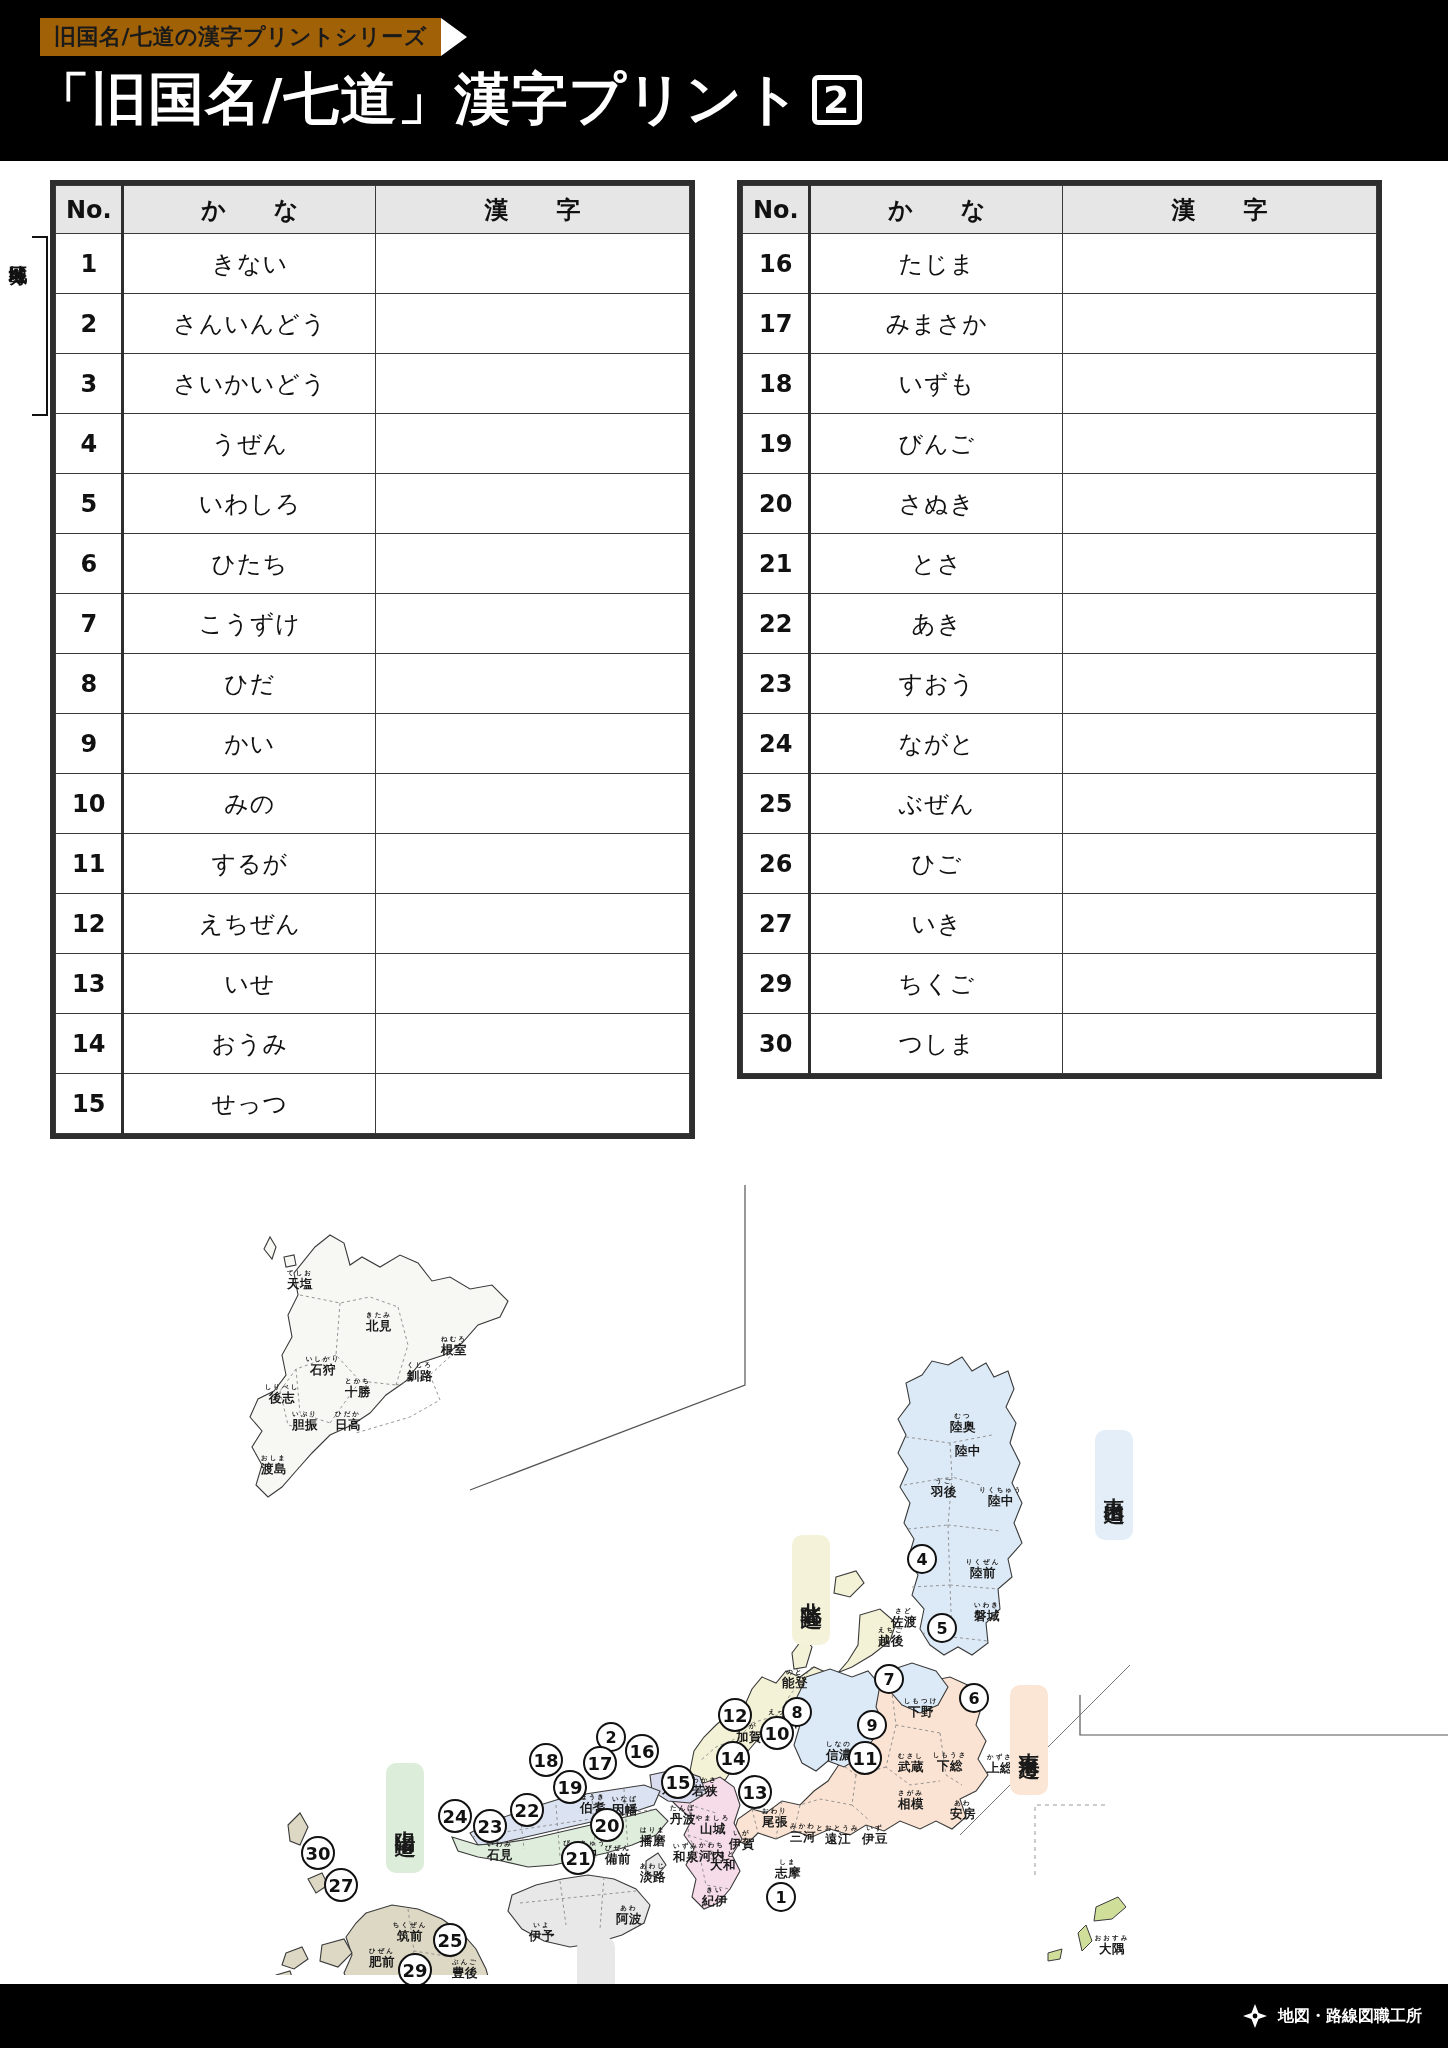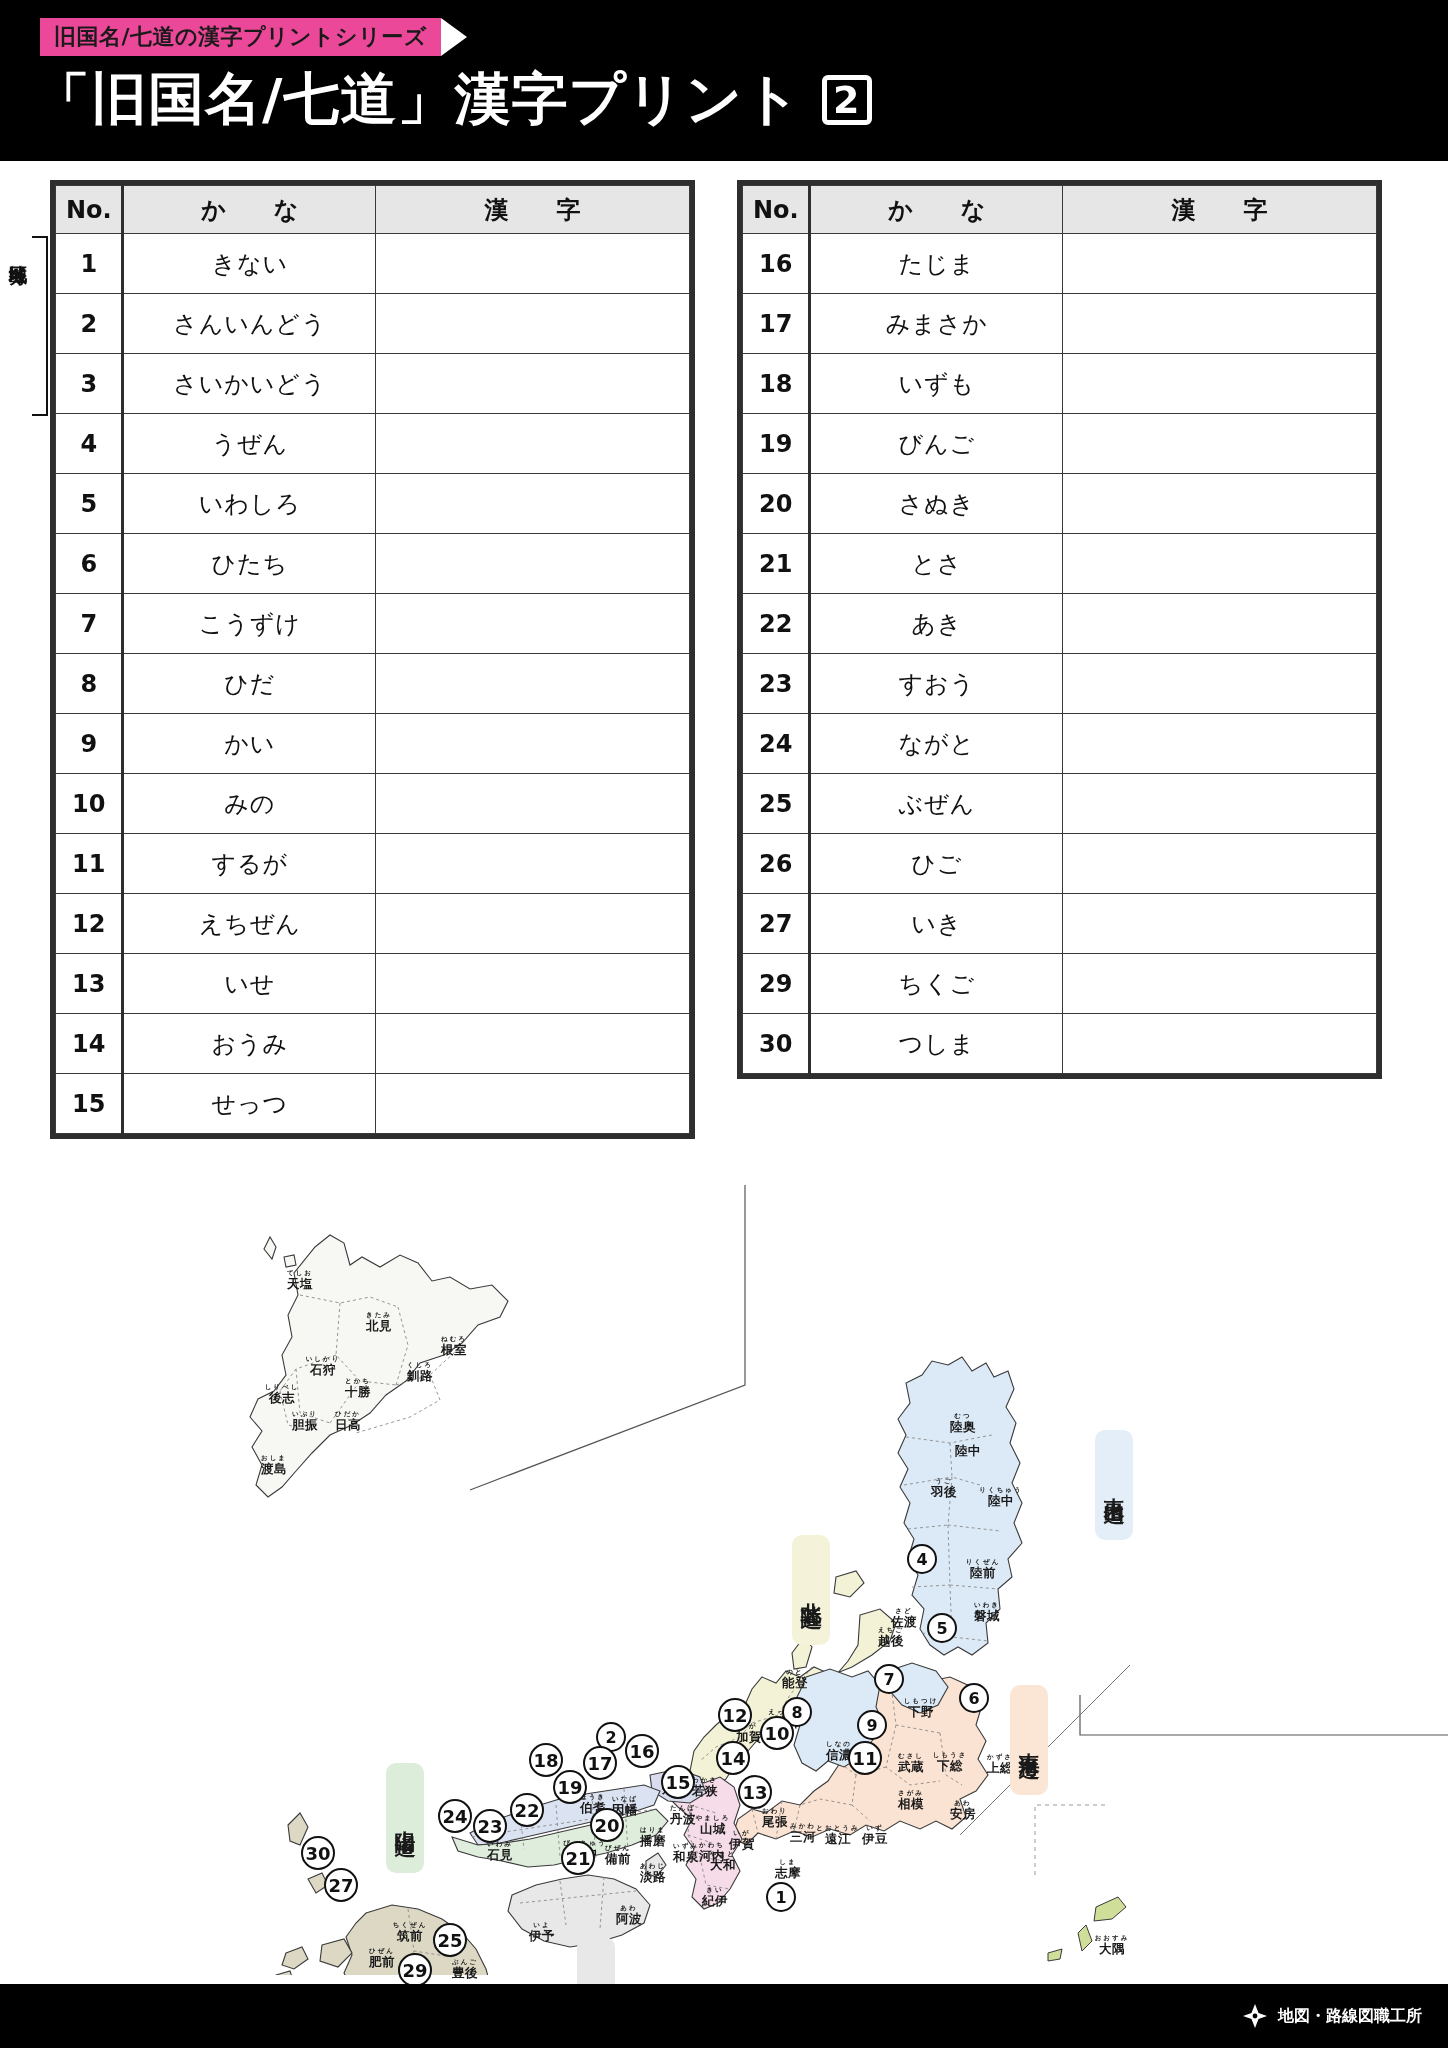--- a/index.html
+++ b/index.html
@@ -11,36 +11,36 @@
   }
   .page { position: relative; width: 1448px; height: 2048px; background:#fff; }
 
   
   .header {
     position: absolute; left:0; top:0; width:1448px; height:161px;
     background:#000000;
   }
   .series-ribbon {
     position:absolute; left:40px; top:18px; height:38px;
-    background:#ec4899; color:#1a1a1a;
+    background:#a16207; color:#1a1a1a;
     display:flex; align-items:center;
     padding:0 14px 0 14px;
     font-size:22px; font-weight:bold; letter-spacing:0.5px;
     white-space:nowrap;
   }
   .ribbon-arrow {
     position:absolute; top:18px; height:38px; width:26px;
     background:#ffffff;
     clip-path: polygon(0 0, 100% 50%, 0 100%);
   }
   .main-title {
     position:absolute; left:34px; top:62px;
     color:#ffffff; font-size:56px; font-weight:bold;
     letter-spacing:1px; white-space:nowrap;
-    display:flex; align-items:center; gap:12px;
+    display:flex; align-items:center; gap:2px;
   }
   .title-num-box {
     display:inline-flex; align-items:center; justify-content:center;
     width:50px; height:50px; margin-left:8px;
     border:5px solid #ffffff; border-radius:6px;
     font-size:38px; line-height:1; font-weight:bold;
   }
 
   
   .tables-area { position:absolute; left:0; top:180px; width:1448px; }

